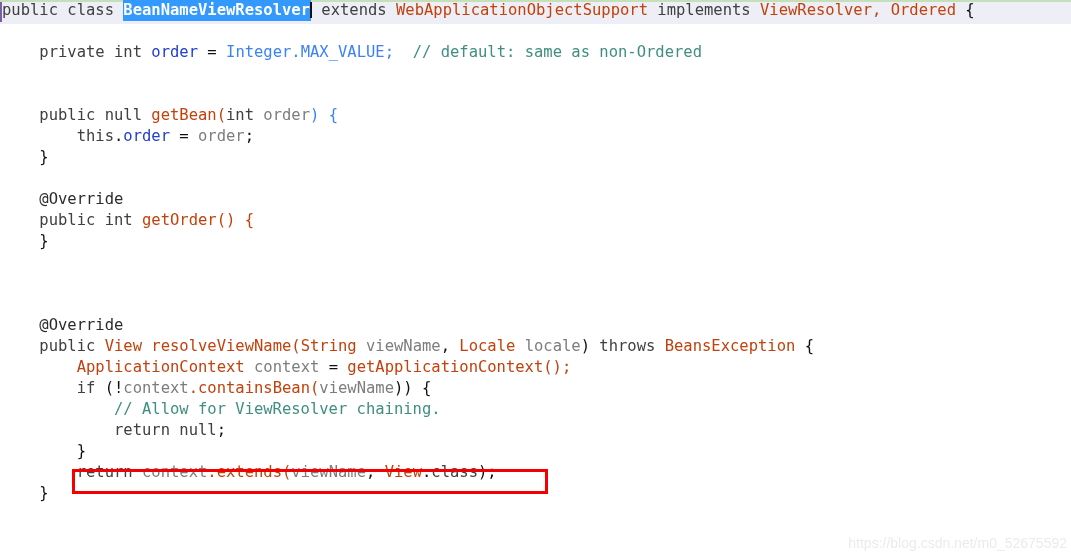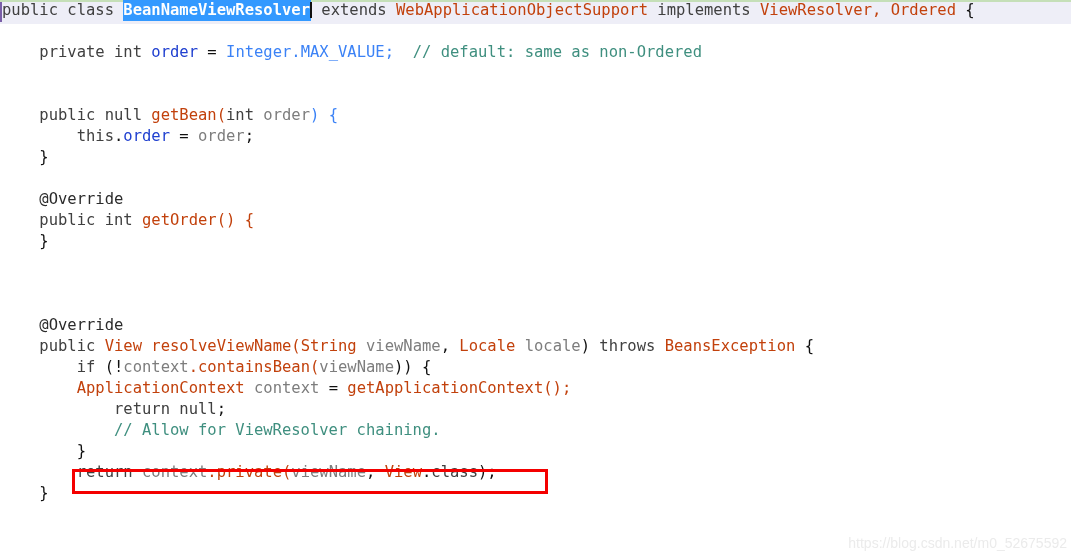--- a/index.html
+++ b/index.html
@@ -148,31 +148,31 @@
     <div class="line"><span class="plain">    </span><span class="brace">}</span></div>
 
     <div class="line blank">&nbsp;</div>
     <div class="line blank">&nbsp;</div>
     <div class="line blank">&nbsp;</div>
 
     <div class="line"><span class="plain">    </span><span class="ann">@Override</span></div>
 
     <div class="line"><span class="plain">    </span><span class="kw">public</span><span class="plain"> </span><span class="type">View</span><span class="plain"> </span><span class="type">resolveViewName(</span><span class="type">String</span><span class="plain"> </span><span class="param">viewName</span><span class="punct">, </span><span class="type">Locale</span><span class="plain"> </span><span class="param">locale</span><span class="punct">)</span><span class="plain"> </span><span class="kw">throws</span><span class="plain"> </span><span class="type">BeansException</span><span class="plain"> </span><span class="brace">{</span></div>
 
+    <div class="line"><span class="plain">        </span><span class="type">ApplicationContext</span><span class="plain"> </span><span class="param">context</span><span class="punct"> = </span><span class="type">getApplicationContext();</span></div>
+
     <div class="line"><span class="plain">        </span><span class="kw">if</span><span class="punct"> (!</span><span class="param">context</span><span class="type">.containsBean(</span><span class="param">viewName</span><span class="punct">)) {</span></div>
 
-    <div class="line"><span class="plain">        </span><span class="type">ApplicationContext</span><span class="plain"> </span><span class="param">context</span><span class="punct"> = </span><span class="type">getApplicationContext();</span></div>
+    <div class="line"><span class="plain">            </span><span class="cmt">// Allow for ViewResolver chaining.</span></div>
 
     <div class="line"><span class="plain">            </span><span class="kw">return</span><span class="plain"> </span><span class="kw">null</span><span class="punct">;</span></div>
 
-    <div class="line"><span class="plain">            </span><span class="cmt">// Allow for ViewResolver chaining.</span></div>
-
     <div class="line"><span class="plain">        </span><span class="brace">}</span></div>
 
-    <div class="line"><span class="plain">        </span><span class="kw">return</span><span class="plain"> </span><span class="param">context</span><span class="type">.private(</span><span class="param">viewName</span><span class="punct">, </span><span class="type">View</span><span class="punct">.</span><span class="kw">class</span><span class="punct">);</span></div>
+    <div class="line"><span class="plain">        </span><span class="kw">return</span><span class="plain"> </span><span class="param">context</span><span class="type">.extends(</span><span class="param">viewName</span><span class="punct">, </span><span class="type">View</span><span class="punct">.</span><span class="kw">class</span><span class="punct">);</span></div>
 
     <div class="line"><span class="plain">    </span><span class="brace">}</span></div>
 
     <div class="line blank">&nbsp;</div>
     <div class="line blank">&nbsp;</div>
 
   </div>
 
   <div id="red-annotation-box"></div>
 

